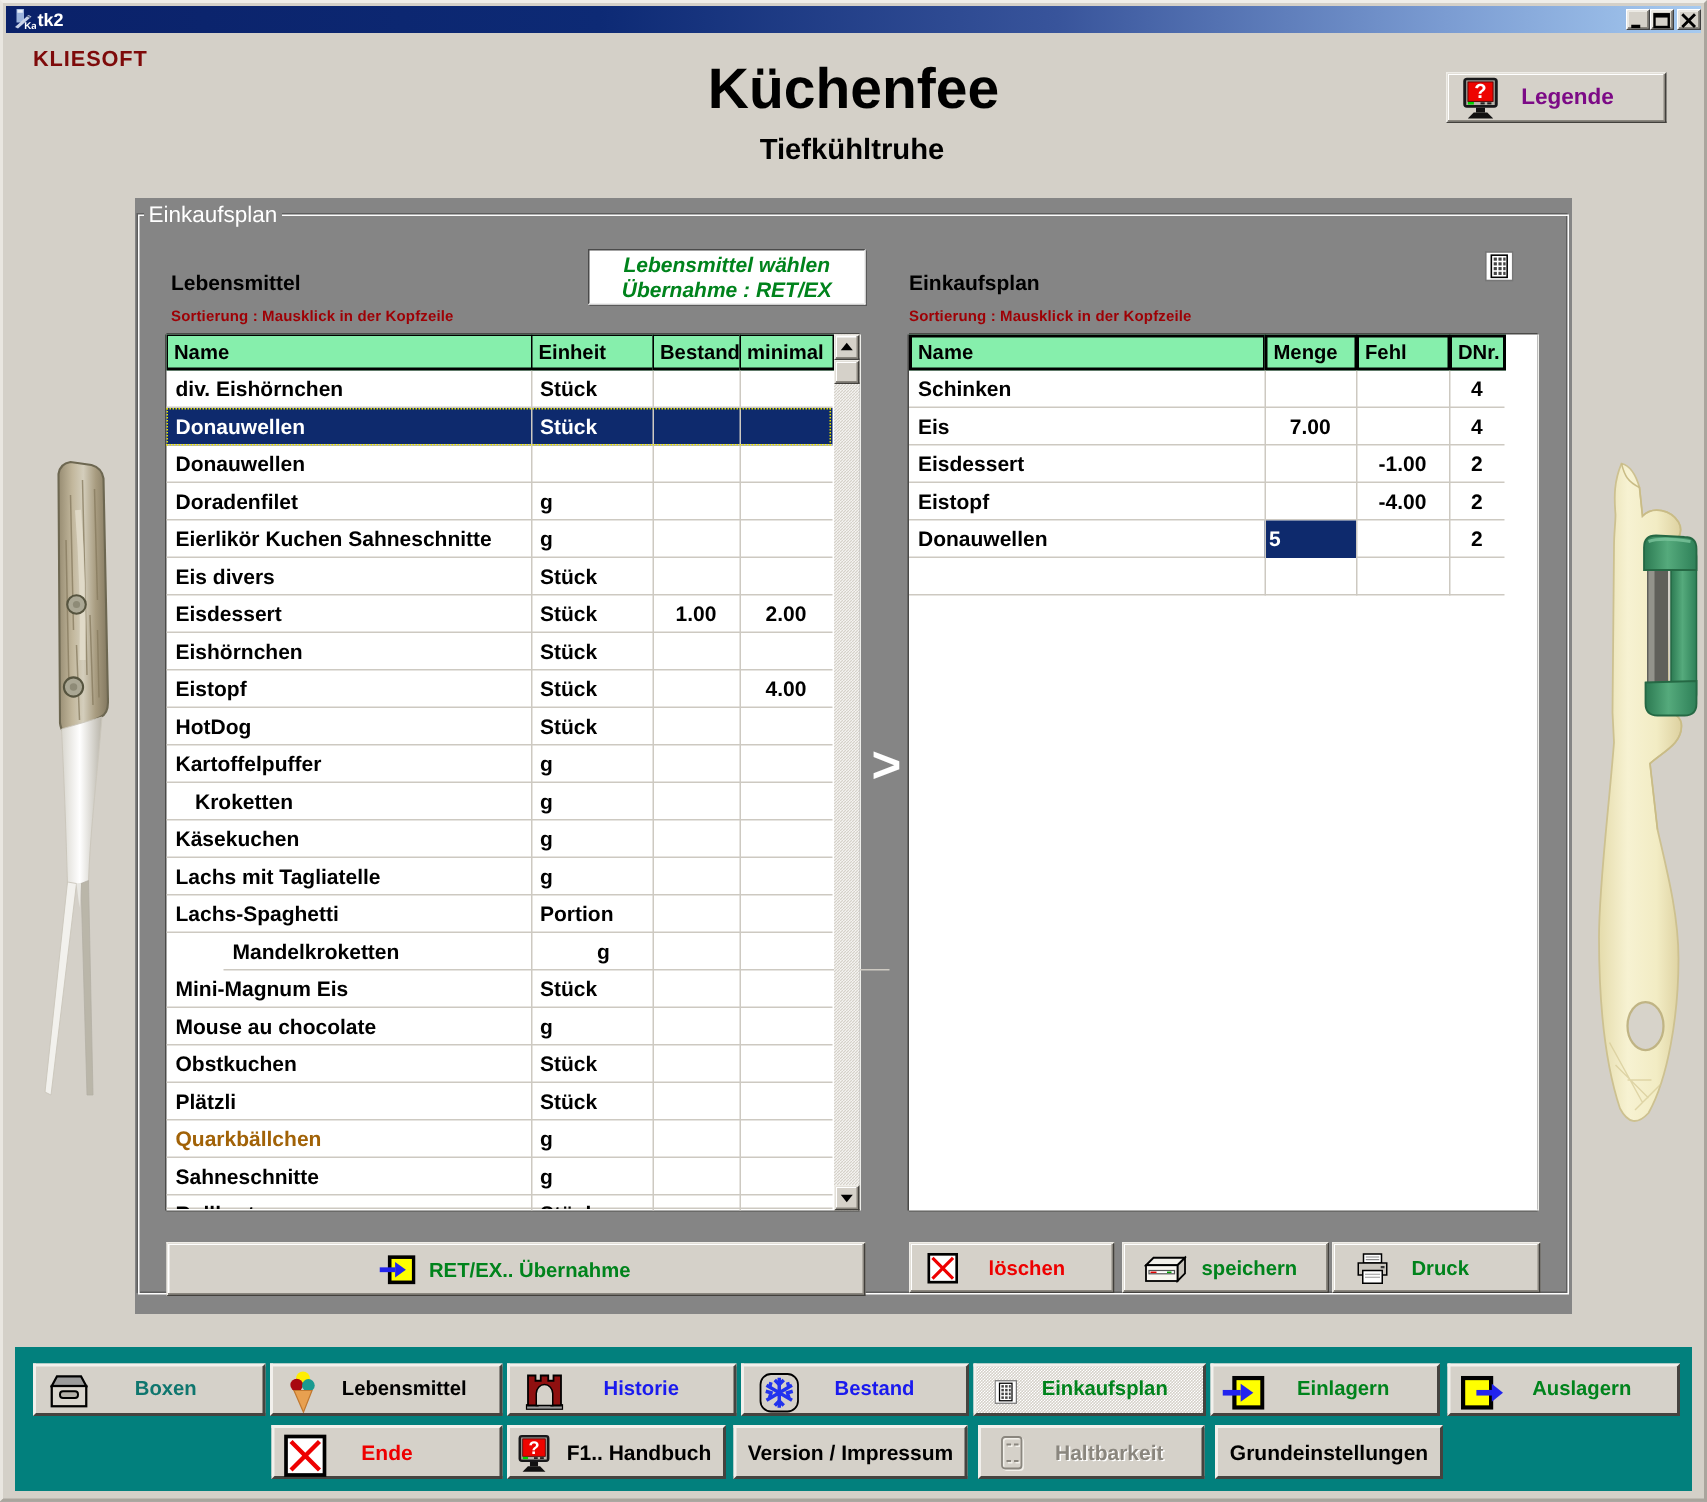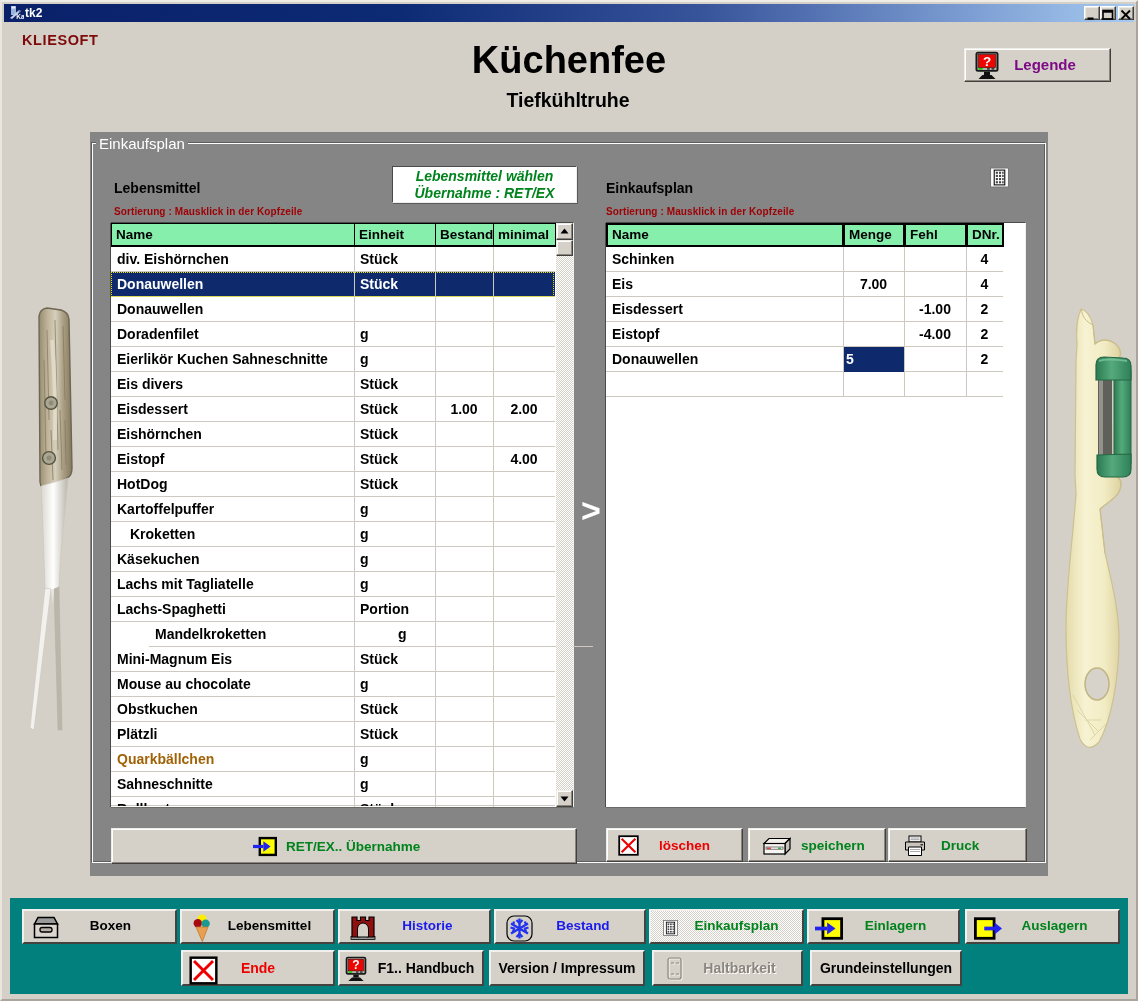--- a/index.html
+++ b/index.html
@@ -345,21 +345,21 @@
     </svg>
     <div class="abs b" style="left:52px;top:9px;font-size:13.5px;color:#00831c">Druck</div>
   </div>
 <div id="teal"></div>
 <div class="tb" style="left:22px;top:909px;width:155px;height:35px;">
     <svg class="abs" style="left:8px;top:5px" width="28" height="23" viewBox="0 0 28 23">
 <path d="M6 1.5 L22 1.5 L25.5 8 L2.5 8 Z" fill="#9a9a9a" stroke="#000" stroke-width="1.5"></path>
 <rect x="2.5" y="8" width="23" height="13.5" fill="#dad6ce" stroke="#000" stroke-width="1.5"></rect>
 <rect x="8" y="11.5" width="12" height="4.5" rx="2" fill="#b5b1a9" stroke="#000" stroke-width="1.3"></rect>
     </svg>
-    <div class="tx" style="font-size:13.5px;top:7px;color:#000000;padding-left:22px">Boxen</div>
+    <div class="tx" style="font-size:13.5px;top:7px;color:#0f766e;padding-left:22px">Boxen</div>
   </div>
 <div class="tb" style="left:180px;top:909px;width:155px;height:35px;">
     <svg class="abs" style="left:11px;top:3px" width="18" height="28" viewBox="0 0 18 28">
 <circle cx="9" cy="5" r="4.6" fill="#ffee00"></circle>
 <circle cx="4.8" cy="9.3" r="4.2" fill="#a80810"></circle>
 <circle cx="12.6" cy="9.6" r="4.2" fill="#1a9a90"></circle>
 <path d="M3 13 L15 13 L9.3 27.5 Z" fill="#e8a050"></path>
 <path d="M3 13 L15 13 L9.3 27.5 Z" fill="none" stroke="#c07830" stroke-width="0.8"></path>
     </svg>
     <div class="tx" style="font-size:13.5px;top:7px;color:#000;padding-left:24px">Lebensmittel</div>

